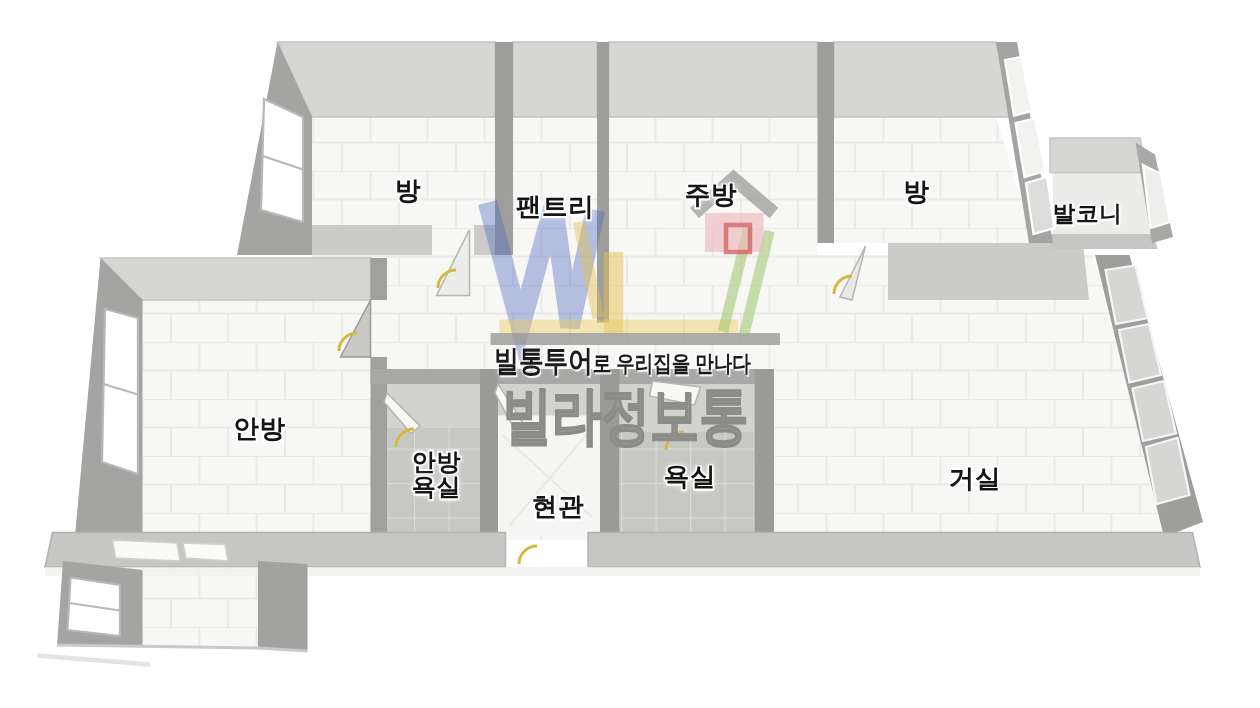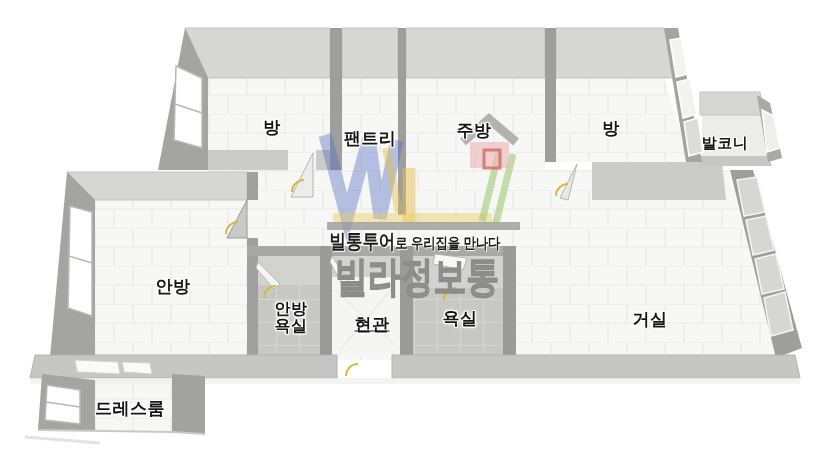--- a/index.html
+++ b/index.html
@@ -162,21 +162,20 @@
 <div class="room-label" style="left:272px;top:127px;">방</div>
 <div class="room-label" style="left:370px;top:138px;">팬트리</div>
 <div class="room-label" style="left:474px;top:130px;">주방</div>
 <div class="room-label" style="left:611px;top:128px;">방</div>
 <div class="room-label small" style="left:725px;top:143px;">발코니</div>
 <div class="room-label" style="left:173px;top:286px;">안방</div>
 <div class="room-label twoline" style="left:291px;top:318px;">
   <div>안방</div>
   <div>욕실</div>
 </div>
-<div class="room-label" style="left:372px;top:324px;text-decoration:underline;">현관</div>
+<div class="room-label" style="left:372px;top:338px;">현관</div>
 <div class="room-label" style="left:460px;top:318px;">욕실</div>
 <div class="room-label" style="left:650px;top:283px;margin-top:36px;">거실</div>
-<div class="room-label" style="left:130px;top:408px;">드레스룸</div>
 
 <div class="wm-tagline"><span class="big">빌통투어</span><span class="rest">로 우리집을 만나다</span></div>
 <div class="wm-brand">빌라정보통</div>
 
 </div>
 
 </body></html>

